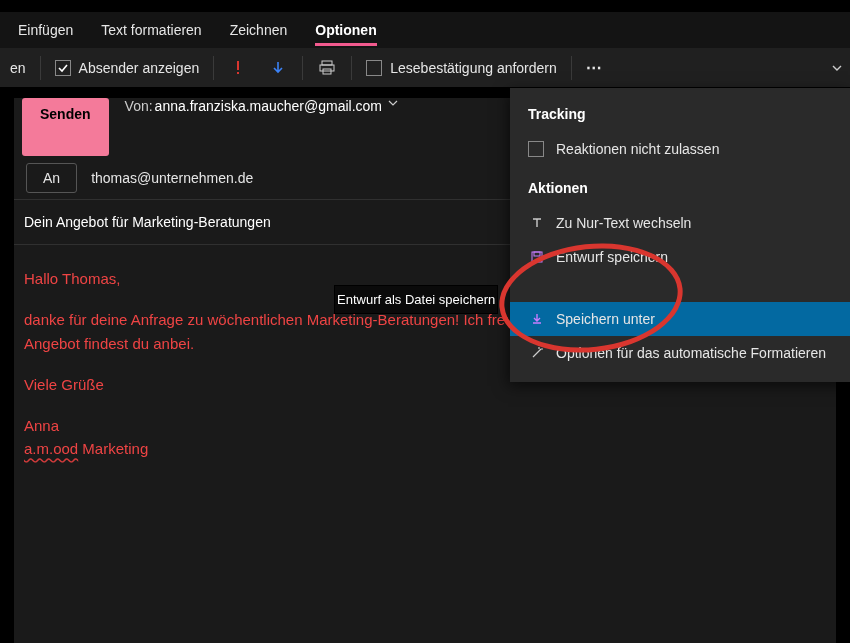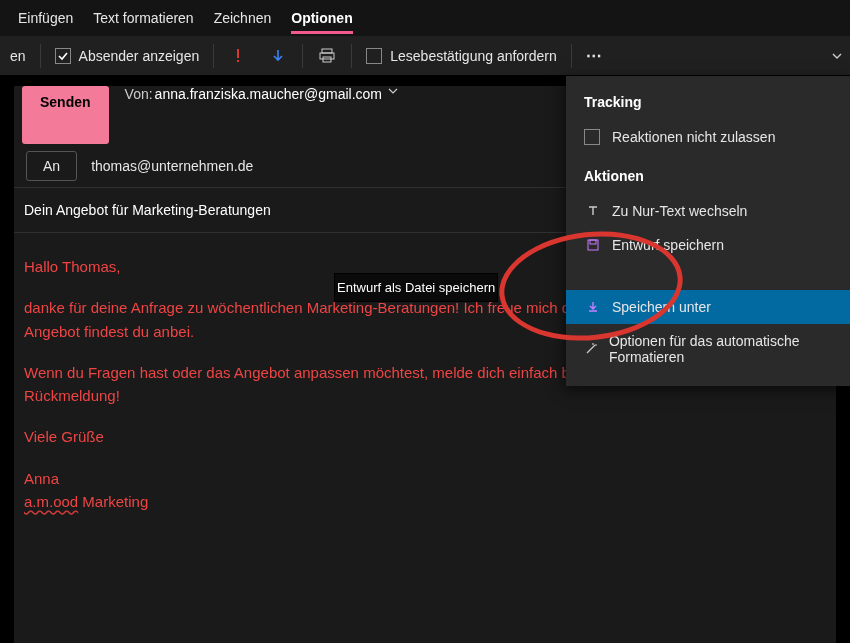--- a/index.html
+++ b/index.html
@@ -9,21 +9,21 @@
     overflow: hidden;
     background: #000;
     font-family: "Segoe UI", Arial, sans-serif;
     font-size: 14px;
     color: #e6e6e6;
   }
   .app { width: 850px; height: 643px; position: relative; background:#000; }
   
   .tabs {
     display:flex; align-items:center; height:36px;
-    padding-left:18px; gap:20px; background:#141414;
+    padding-left:18px; gap:28px; background:#141414;margin-top:12px;
   }
   .tab { color:#e6e6e6; cursor:pointer; font-size:14px; height:36px; display:flex; align-items:center;}
   .tab.active { color:#fff; font-weight:600; position:relative;}
   .tab.active::after{
     content:""; position:absolute; left:0; right:0; bottom:2px; height:3px;
     background:#f25a8e;
   }
   
   .toolbar{
     display:flex; align-items:center; height:40px;
@@ -64,21 +64,21 @@
   .row-subject{
     padding:14px 10px; border-bottom:1px solid #303030; color:#ffffff;
   }
   .body{
     padding:22px 10px; color:#ef4444; line-height:1.55; font-size:15px;
   }
   .body p{ margin:0 0 18px 0;}
   .spellerr{ text-decoration: underline wavy #d23a3a; text-underline-offset:3px;}
   
   .dropdown{
-    position:absolute; right:0; top:76px; width:284px;
+    position:absolute; right:0; top:76px; width:340px;
     background:#2a2a2a; padding:14px 0 12px 0;
     box-shadow: -2px 4px 14px rgba(0,0,0,.6);
     z-index:20;
   }
   .dd-heading{ padding:4px 18px 10px 18px; font-weight:600; color:#fff;}
   .dd-row{
     display:flex; align-items:center; padding:9px 18px; gap:10px; color:#e6e6e6;
     cursor:pointer;
   }
   .dd-row.hover{ background:#0369a1;margin-top:28px;}
@@ -179,21 +179,20 @@
     </span>
   </div>
   <div class="row-to">
     <div class="to-btn">An</div>
     <div>thomas@unternehmen.de</div>
   </div>
   <div class="row-subject">Dein Angebot für Marketing-Beratungen</div>
   <div class="body">
     <p>Hallo Thomas,</p>
     <p>danke für deine Anfrage zu wöchentlichen Marketing-Beratungen! Ich freue mich dir ein Angebot erstellen zu dürfen. Das Angebot findest du anbei.</p>
-    <p>Wenn du Fragen hast oder das Angebot anpassen möchtest, melde dich einfach bei mir. Ich freue mich auf deine Rückmeldung!</p>
     <p>Viele Grüße</p>
     <p>
       <span>Anna</span><br>
       <span class="spellerr">a.m.ood</span><span> Marketing</span>
     </p>
   </div>
 </div>
 
 <div class="dropdown">
   <div class="dd-heading">Tracking</div>

